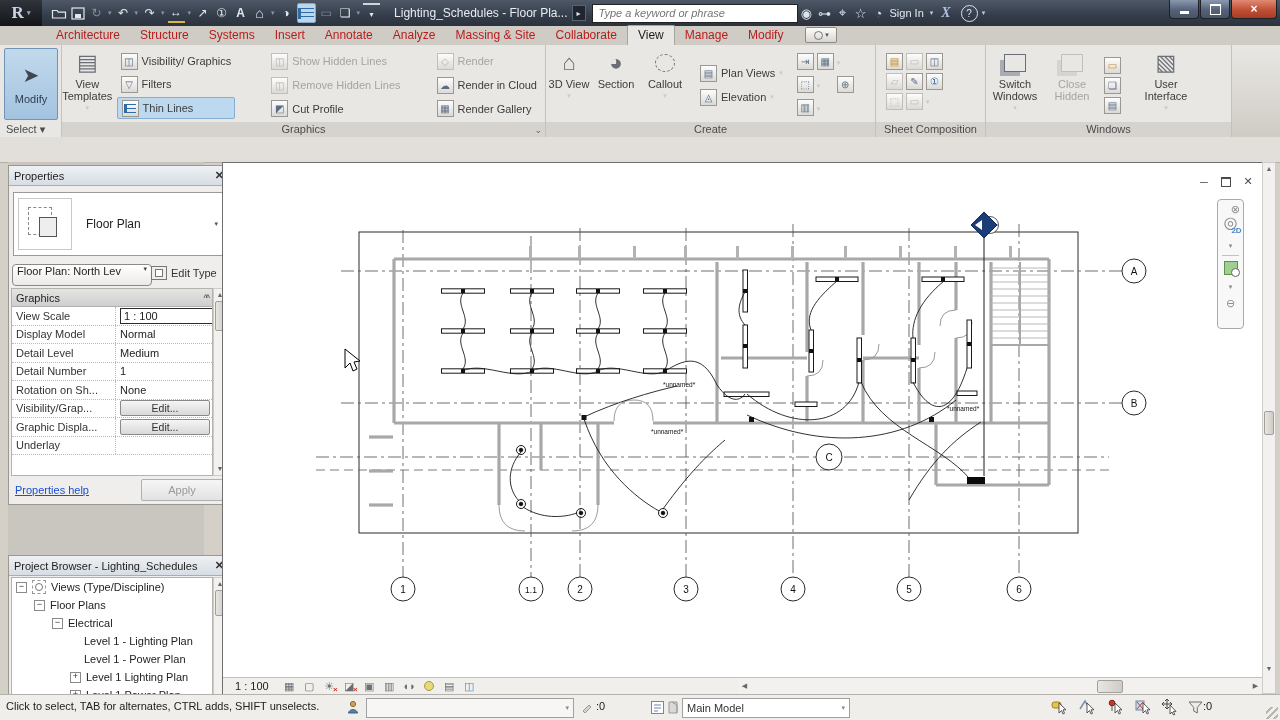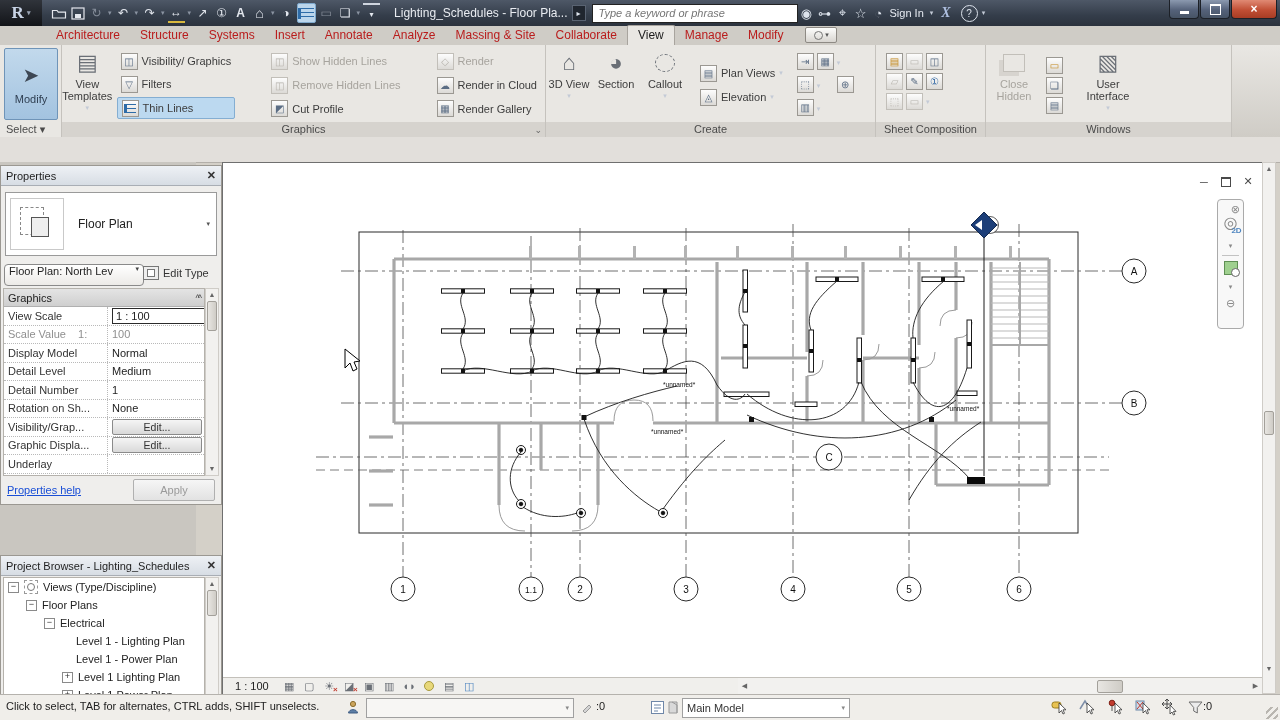--- a/index.html
+++ b/index.html
@@ -47,21 +47,21 @@
   .i16.dis{border-color:#c2bfb9;color:#b7b4ae;}
   .hlbtn{background:#bcd9f0;border:1px solid #84aed2;border-radius:2px;}
   .modbtn{margin:3px 2px 0 4px;width:52px;height:70px;background:linear-gradient(#c2d9ec,#a3c3e0);border:1px solid #6f94b8;border-radius:2px;display:flex;flex-direction:column;align-items:center;justify-content:center;gap:6px;color:#2f3f52;}
   .cursorg{font-size:20px;color:#3d4754;}
   .selrow{position:absolute;left:0;bottom:0;width:60px;height:15px;font-size:11px;color:#4a4a4a;line-height:15px;padding-left:6px;}
   .mini3{display:flex;flex-direction:column;gap:3px;justify-content:center;margin:6px 4px 0;}
   .icstack{display:grid;grid-template-columns:17px 17px 17px;gap:3px;margin:8px 6px 0;}
   
   .opts{position:absolute;left:0;top:137px;width:1280px;height:25px;background:#e2dfdb;border-bottom:1px solid #b3afa9;}
   
-  .dock{position:absolute;left:0;top:162px;width:196px;height:532px;background:#c9c6c0;}
+  .dock{position:absolute;left:8px;top:162px;width:196px;height:532px;background:#c9c6c0;}
   .pal{position:absolute;left:0;width:222px;background:#efeeec;border:1px solid #9b9892;box-sizing:border-box;}
   .palhdr{height:19px;background:linear-gradient(#eef1f5,#d7dde4);border-bottom:1px solid #a9aeb5;display:flex;align-items:center;padding:0 5px;font-size:11px;color:#1e1e1e;}
   .palx{margin-left:auto;font-size:11px;color:#333;font-weight:bold;}
   .typesel{position:absolute;left:4px;top:26px;right:4px;height:62px;background:#fff;border:1px solid #9a9a9a;display:flex;align-items:center;}
   .typeimg{width:52px;height:50px;margin:4px;border:1px solid #c9c9c9;position:relative;background:#fff;flex:none;}
   .typeimg .r1{position:absolute;left:9px;top:8px;width:22px;height:26px;border:1px dashed #888;}
   .typeimg .r2{position:absolute;left:20px;top:18px;width:16px;height:18px;border:1px solid #555;background:#eee;}
   .typename{font-size:12px;color:#222;margin-left:10px;}
   .typesel .da{margin-left:auto;margin-right:6px;color:#555;}
   .combo{height:20px;border:1px solid #8a8a8a;background:linear-gradient(#fff,#eceae7);display:flex;padding:0 4px;font-size:11px;color:#222;border-radius:4px;gap:10px;}
@@ -322,20 +322,27 @@
         <span class="i16" style="color:#3a6ea8;">①</span>
         <span class="i16 dis">⬚</span>
         <span class="i16 dis">▭</span>
           <span class="da" style="align-self:center;">▾</span>
       </div>
       <div class="plabel"><span>Sheet Composition</span></div>
     </div>
 
     <div class="pnl" style="width:246px;">
       <div style="display:flex;height:74px;">
+        <div class="bbtn" style="width:58px;">
+          <span class="bicon">
+              <span style="width:20px;height:16px;border:1.5px solid #6a6f76;box-shadow:-5px 5px 0 -1px #a9adb3;"></span>
+            </span>
+          <span>Switch Windows</span>
+            <span class="da">▾</span>
+        </div>
         <div class="bbtn dis" style="width:56px;">
           <span class="bicon" style="color:#b7b4ae;">
               <span style="width:20px;height:16px;border:1.5px solid #c2bfb9;box-shadow:-5px 5px 0 -1px #d7d4cf;"></span>
             </span>
           <span>Close Hidden</span>
         </div>
         <div class="mini3">
           <span class="i16" style="color:#c58a1e;">▭</span>
           <span class="i16">❏</span>
           <span class="i16">▤</span>
@@ -379,24 +386,20 @@
       <div class="grid">
         <div class="ghead">
           <span>Graphics</span>
             <span class="chv">^^</span>
         </div>
         <div class="prow">
             <span class="plab">View Scale</span>
             <span class="pval">
               <span class="v-input">1 : 100</span>
             </span>
-          </div>
-        <div class="prow dim">
-            <span class="plab">Scale Value    1:</span>
-            <span class="pval">100</span>
           </div>
         <div class="prow">
             <span class="plab">Display Model</span>
             <span class="pval">Normal</span>
           </div>
         <div class="prow">
             <span class="plab">Detail Level</span>
             <span class="pval">Medium</span>
           </div>
         <div class="prow">

